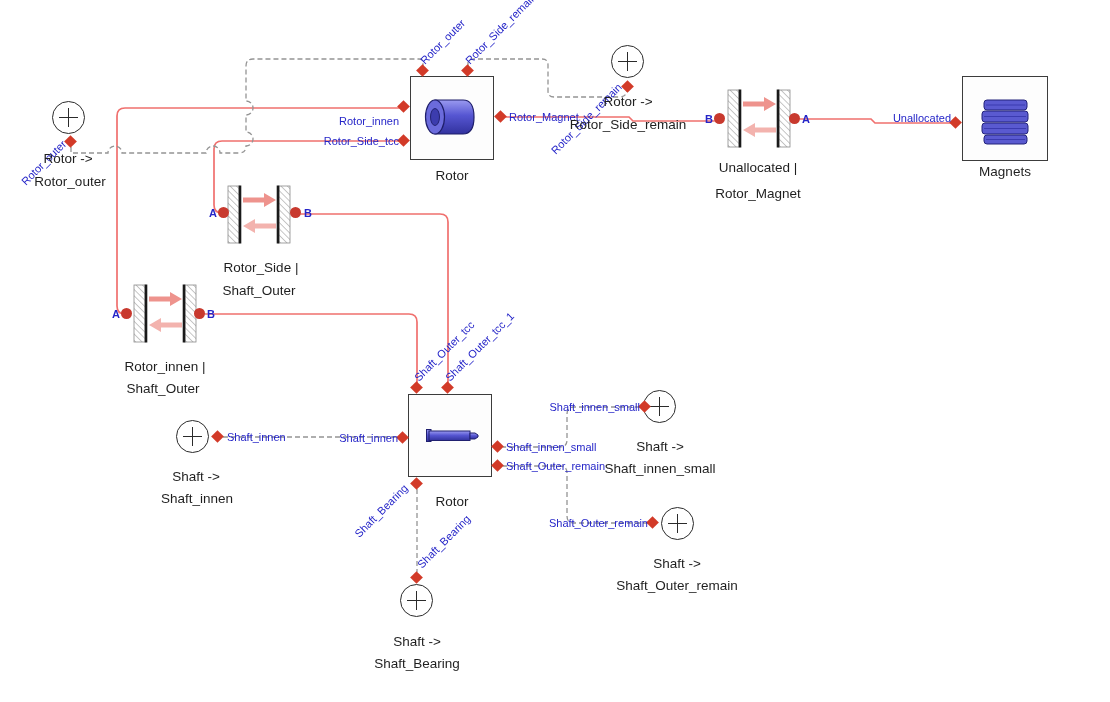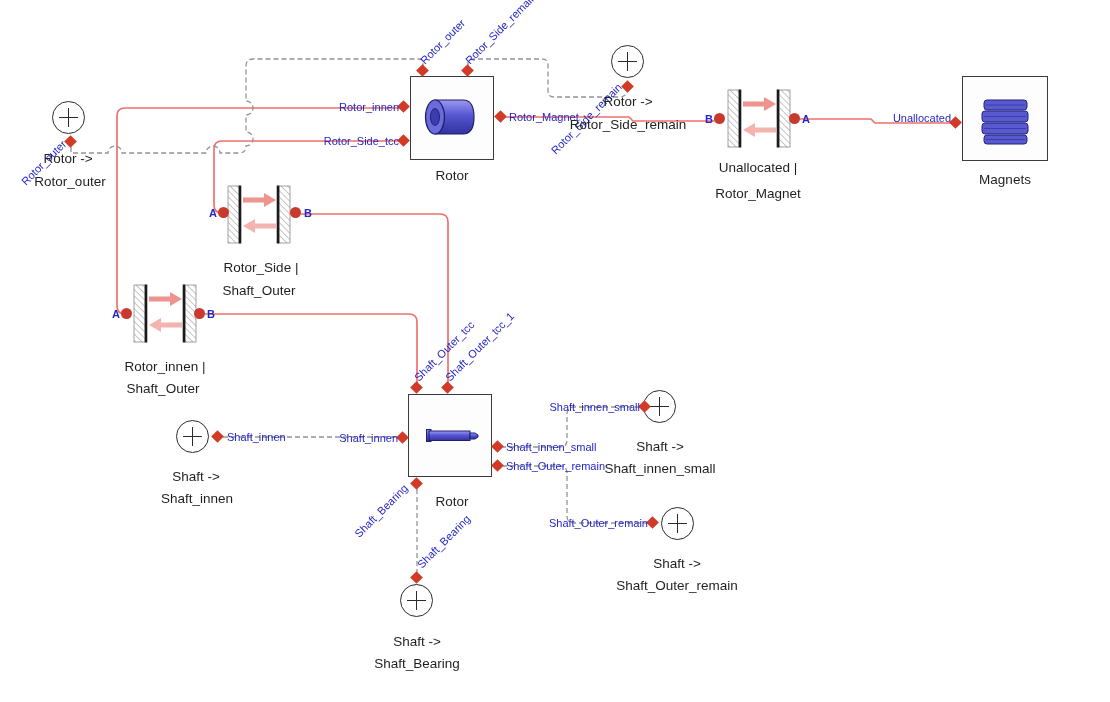--- a/index.html
+++ b/index.html
@@ -147,21 +147,21 @@
   <div class="pcircle" style="left:714px;top:113px"></div>
   <div class="pcircle" style="left:789px;top:113px"></div>
 
   <div class="ab" style="left:209px;top:207px">A</div>
   <div class="ab" style="left:304px;top:207px">B</div>
   <div class="ab" style="left:112px;top:308px">A</div>
   <div class="ab" style="left:207px;top:308px">B</div>
   <div class="ab" style="left:705px;top:113px">B</div>
   <div class="ab" style="left:802px;top:113px">A</div>
 
-  <div class="plabel" style="right:711px;top:101px">Rotor_innen</div>
+  <div class="plabel" style="right:711px;top:115px">Rotor_innen</div>
   <div class="plabel" style="right:711px;top:135px">Rotor_Side_tcc</div>
   <div class="plabel" style="left:509px;top:111px">Rotor_Magnet</div>
   <div class="plabel" style="right:159px;top:112px">Unallocated</div>
   <div class="plabel" style="right:712px;top:432px">Shaft_innen</div>
   <div class="plabel" style="left:227px;top:431px">Shaft_innen</div>
   <div class="plabel" style="left:506px;top:441px">Shaft_innen_small</div>
   <div class="plabel" style="left:506px;top:460px">Shaft_Outer_remain</div>
   <div class="plabel" style="right:470px;top:401px">Shaft_innen_small</div>
   <div class="plabel" style="right:462px;top:517px">Shaft_Outer_remain</div>
 
@@ -169,21 +169,21 @@
   <div class="plabel rot-ur" style="left:472px;top:54px">Rotor_Side_remain</div>
   <div class="plabel rot-ur" style="left:421px;top:371px">Shaft_Outer_tcc</div>
   <div class="plabel rot-ur" style="left:452px;top:371px">Shaft_Outer_tcc_1</div>
   <div class="plabel rot-ur" style="left:424px;top:558px">Shaft_Bearing</div>
   <div class="plabel rot-dl" style="right:699px;top:478px">Shaft_Bearing</div>
   <div class="plabel rot-dl" style="right:1041px;top:134px">Rotor_outer</div>
   <div class="plabel rot-dl" style="right:485px;top:77px">Rotor_Side_remain</div>
 
   <div class="name" style="left:452px;top:168px">Rotor</div>
   <div class="name" style="left:452px;top:494px">Rotor</div>
-  <div class="name" style="left:1005px;top:172px">Magnets</div>
+  <div class="name" style="left:1005px;top:164px">Magnets</div>
 
   <div class="name" style="left:261px;top:260px">Rotor_Side |</div>
   <div class="name" style="left:259px;top:283px">Shaft_Outer</div>
   <div class="name" style="left:165px;top:359px">Rotor_innen |</div>
   <div class="name" style="left:163px;top:381px">Shaft_Outer</div>
   <div class="name" style="left:758px;top:160px">Unallocated |</div>
   <div class="name" style="left:758px;top:186px">Rotor_Magnet</div>
 
   <div class="name" style="left:68px;top:151px">Rotor -&gt;</div>
   <div class="name" style="left:70px;top:174px">Rotor_outer</div>

